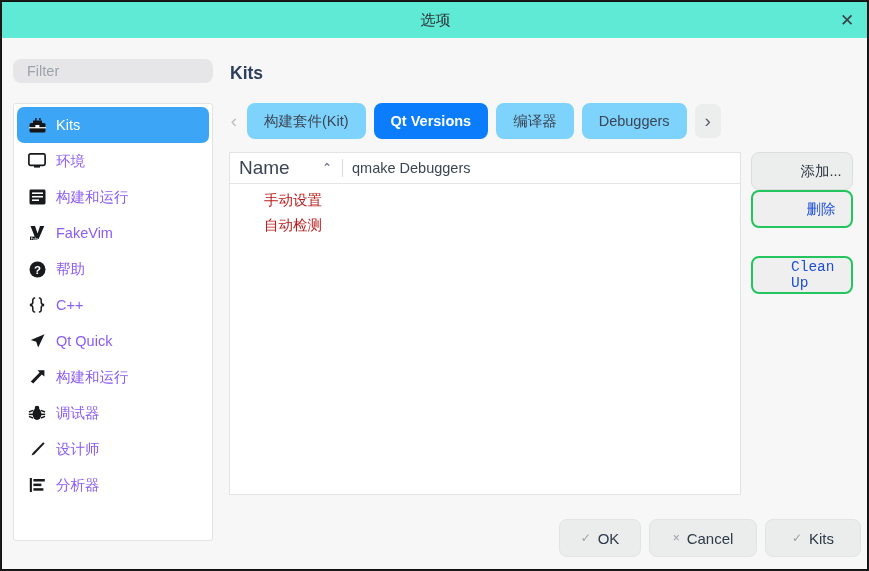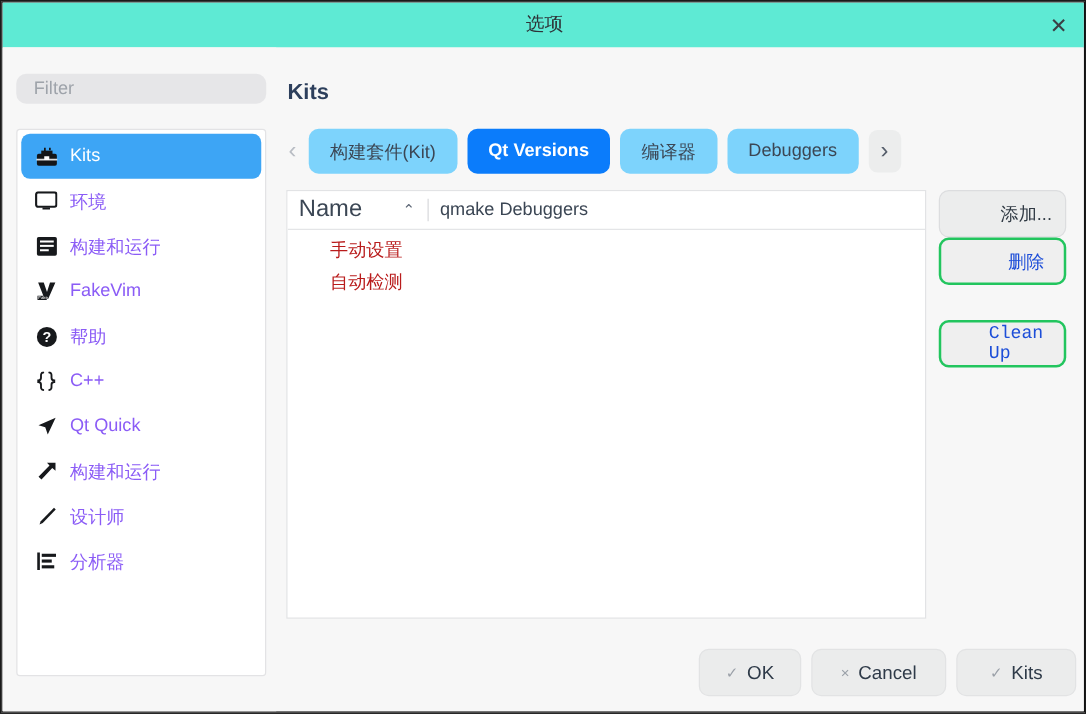--- a/index.html
+++ b/index.html
@@ -406,20 +406,35 @@
 
         <div class="nav-item">
           <span class="nav-icon">
             <svg width="17" height="16" viewBox="0 0 17 16">
               <path d="M8.6 1.2 L15.4 1.2 L15.4 7.6 L12.8 5.4 L4.2 14.6 L1.8 12.4 L10.6 3.4 Z" fill="currentColor"></path>
             </svg>
           </span>
           <span class="nav-label">构建和运行</span>
         </div>
 
+        <div class="nav-item">
+          <span class="nav-icon">
+            <svg width="18" height="16" viewBox="0 0 18 16">
+              <ellipse cx="9" cy="9" rx="4.4" ry="6" fill="currentColor"></ellipse>
+              <circle cx="9" cy="3.1" r="2.3" fill="currentColor"></circle>
+              <rect x="0.8" y="5.4" width="4.4" height="1.5" fill="currentColor" transform="rotate(-22 3 6.1)"></rect>
+              <rect x="12.8" y="5.4" width="4.4" height="1.5" fill="currentColor" transform="rotate(22 15 6.1)"></rect>
+              <rect x="0.8" y="8.6" width="4.4" height="1.5" fill="currentColor"></rect>
+              <rect x="12.8" y="8.6" width="4.4" height="1.5" fill="currentColor"></rect>
+              <rect x="0.8" y="11.4" width="4.4" height="1.5" fill="currentColor" transform="rotate(22 3 12.1)"></rect>
+              <rect x="12.8" y="11.4" width="4.4" height="1.5" fill="currentColor" transform="rotate(-22 15 12.1)"></rect>
+            </svg>
+          </span>
+          <span class="nav-label">调试器</span>
+        </div>
 
         <div class="nav-item">
           <span class="nav-icon">
             <svg width="17" height="16" viewBox="0 0 17 16">
               <path d="M14.2 1.2 L15.6 2.6 L5.2 13.4 L2.6 14.6 L3.6 12 Z" fill="currentColor"></path>
             </svg>
           </span>
           <span class="nav-label">设计师</span>
         </div>
 

